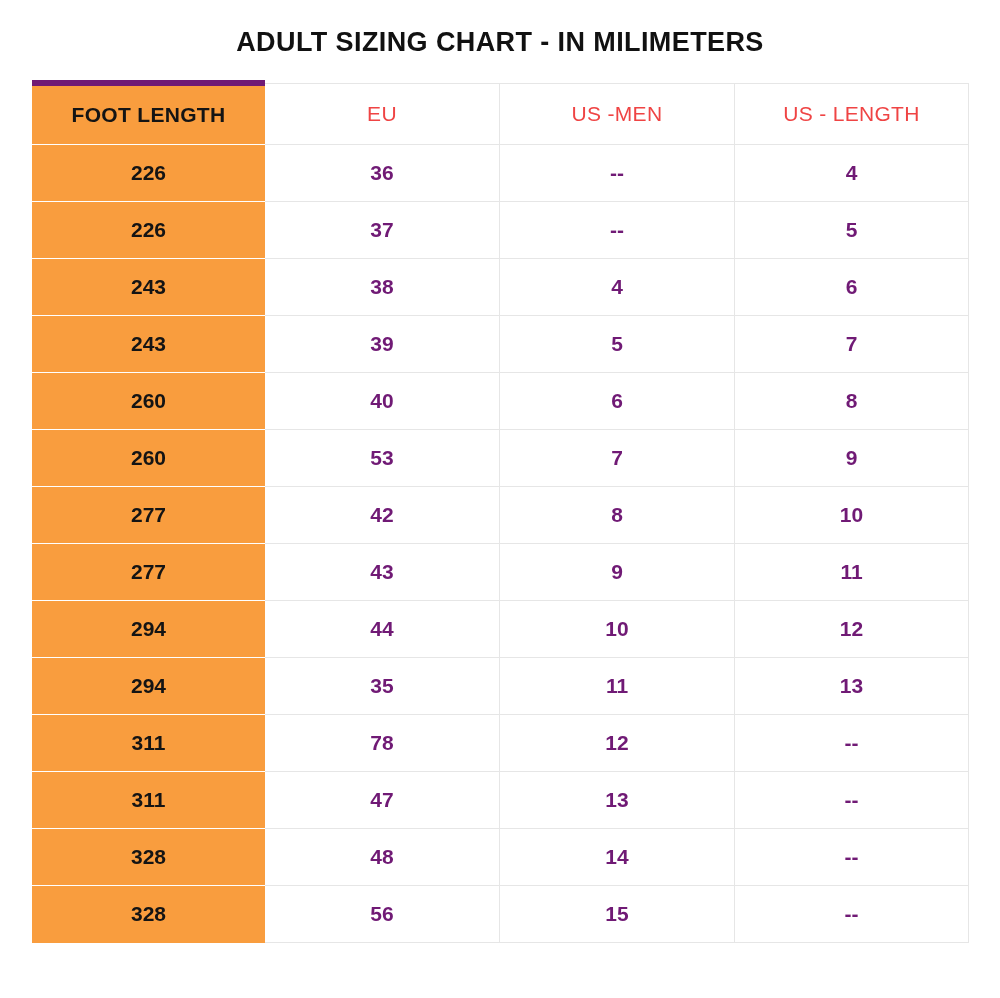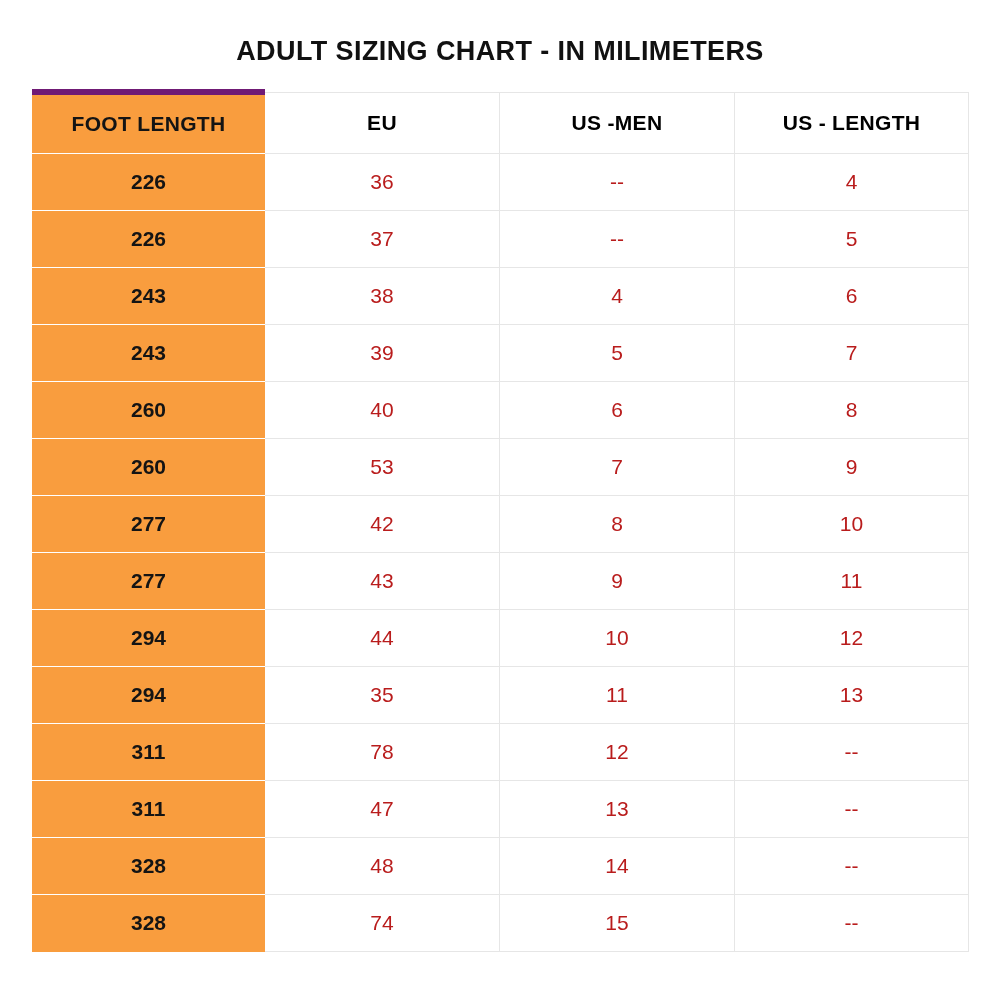--- a/index.html
+++ b/index.html
@@ -12,21 +12,21 @@
     background: #ffffff;
     font-family: "Liberation Sans", sans-serif;
     color: #1a1a1a;
     overflow: hidden;
   }
   .page {
     position: relative;
     width: 1000px;
     height: 785px;
     box-sizing: border-box;
-    padding: 26px 32px 0 32px;
+    padding: 17px 32px 0 32px;
   }
   .chart-title {
     text-align: center;
     font-size: 27px;
     font-weight: bold;
     letter-spacing: 0.4px;
     color: #111111;
     margin: 10px 0 22px 0;
   }
   table.sizing-table {
@@ -41,29 +41,29 @@
   table.sizing-table col.c-women { width: 234px; }
 
   table.sizing-table th,
   table.sizing-table td {
     border: 1px solid #e3e3e3;
     text-align: center;
     vertical-align: middle;
     padding: 0;
     height: 56px;
     font-size: 21px;
-    color: #b91c1c;
-    font-weight: normal;
+    color: #701a75;
+    font-weight: bold;
   }
   table.sizing-table thead th {
     height: 58px;
     font-size: 21px;
-    font-weight: bold;
+    font-weight: normal;
     letter-spacing: 0.3px;
-    color: #000000;
+    color: #ef4444;
   }
   
   table.sizing-table th.col-foot,
   table.sizing-table td.col-foot {
     background: #f99d3e;
     font-weight: bold;
     color: #141414;
     border-color: #ffffff;
     border-left: 1px solid #f99d3e;
     border-right: 1px solid #f99d3e;
@@ -175,19 +175,19 @@
         <td class="col-data">--</td>
       </tr>
       <tr>
         <td class="col-foot">328</td>
         <td class="col-data">48</td>
         <td class="col-data">14</td>
         <td class="col-data">--</td>
       </tr>
       <tr>
         <td class="col-foot">328</td>
-        <td class="col-data">74</td>
+        <td class="col-data">56</td>
         <td class="col-data">15</td>
         <td class="col-data">--</td>
       </tr>
     </tbody>
   </table>
 </div>
 
 </body></html>

